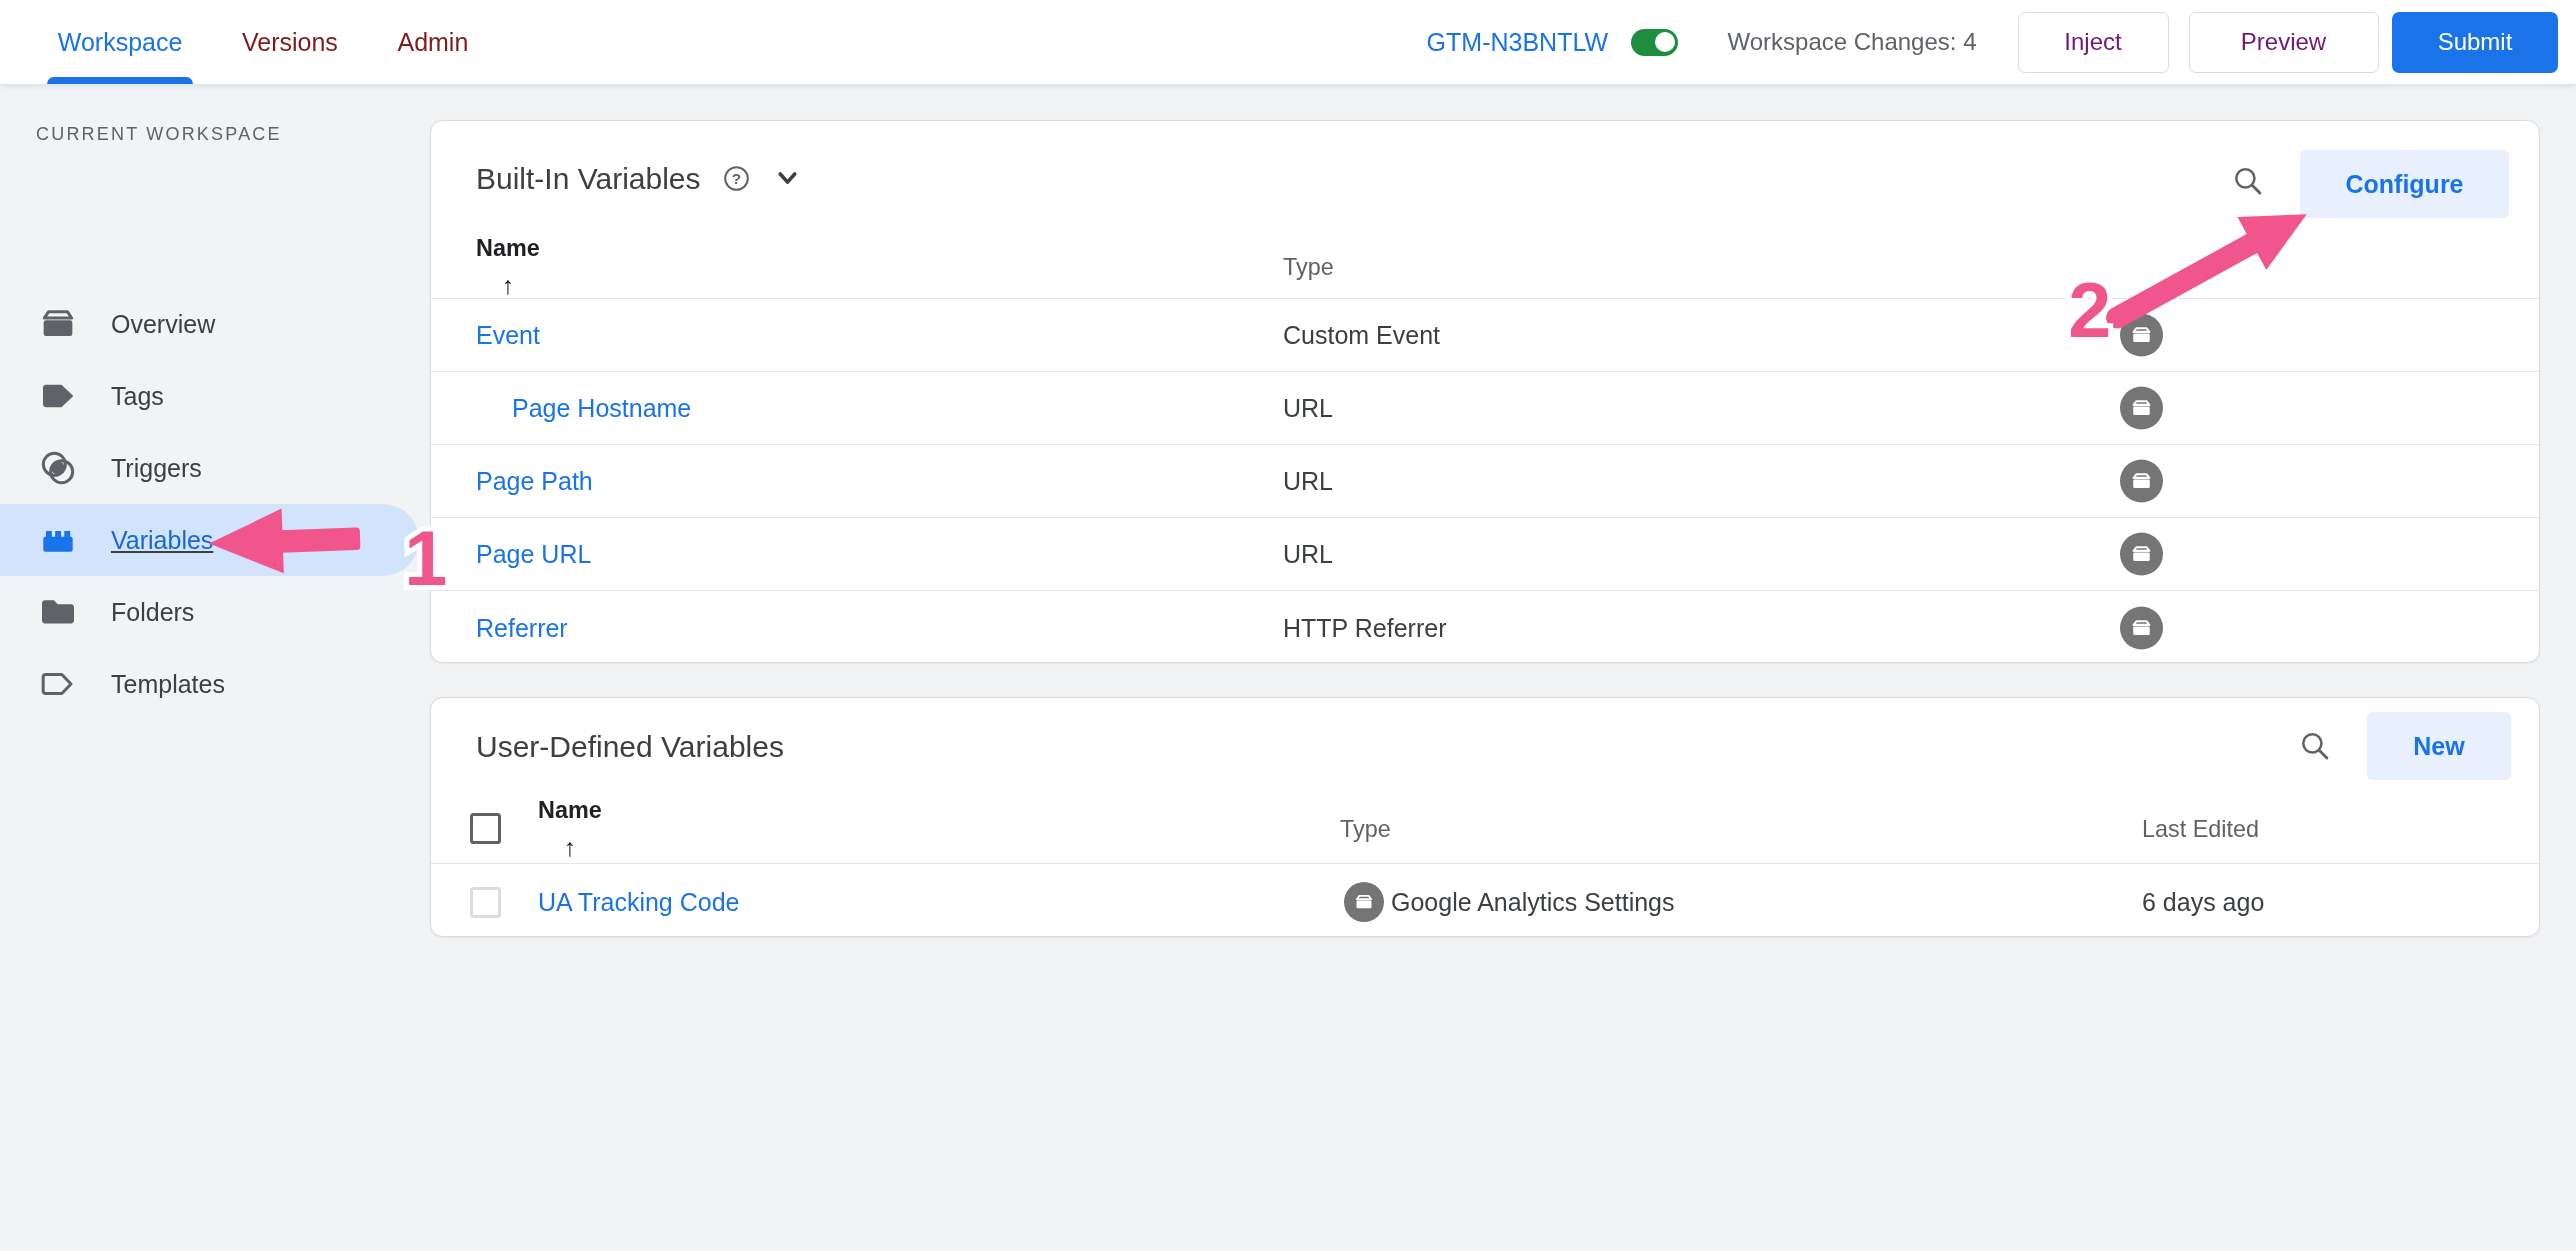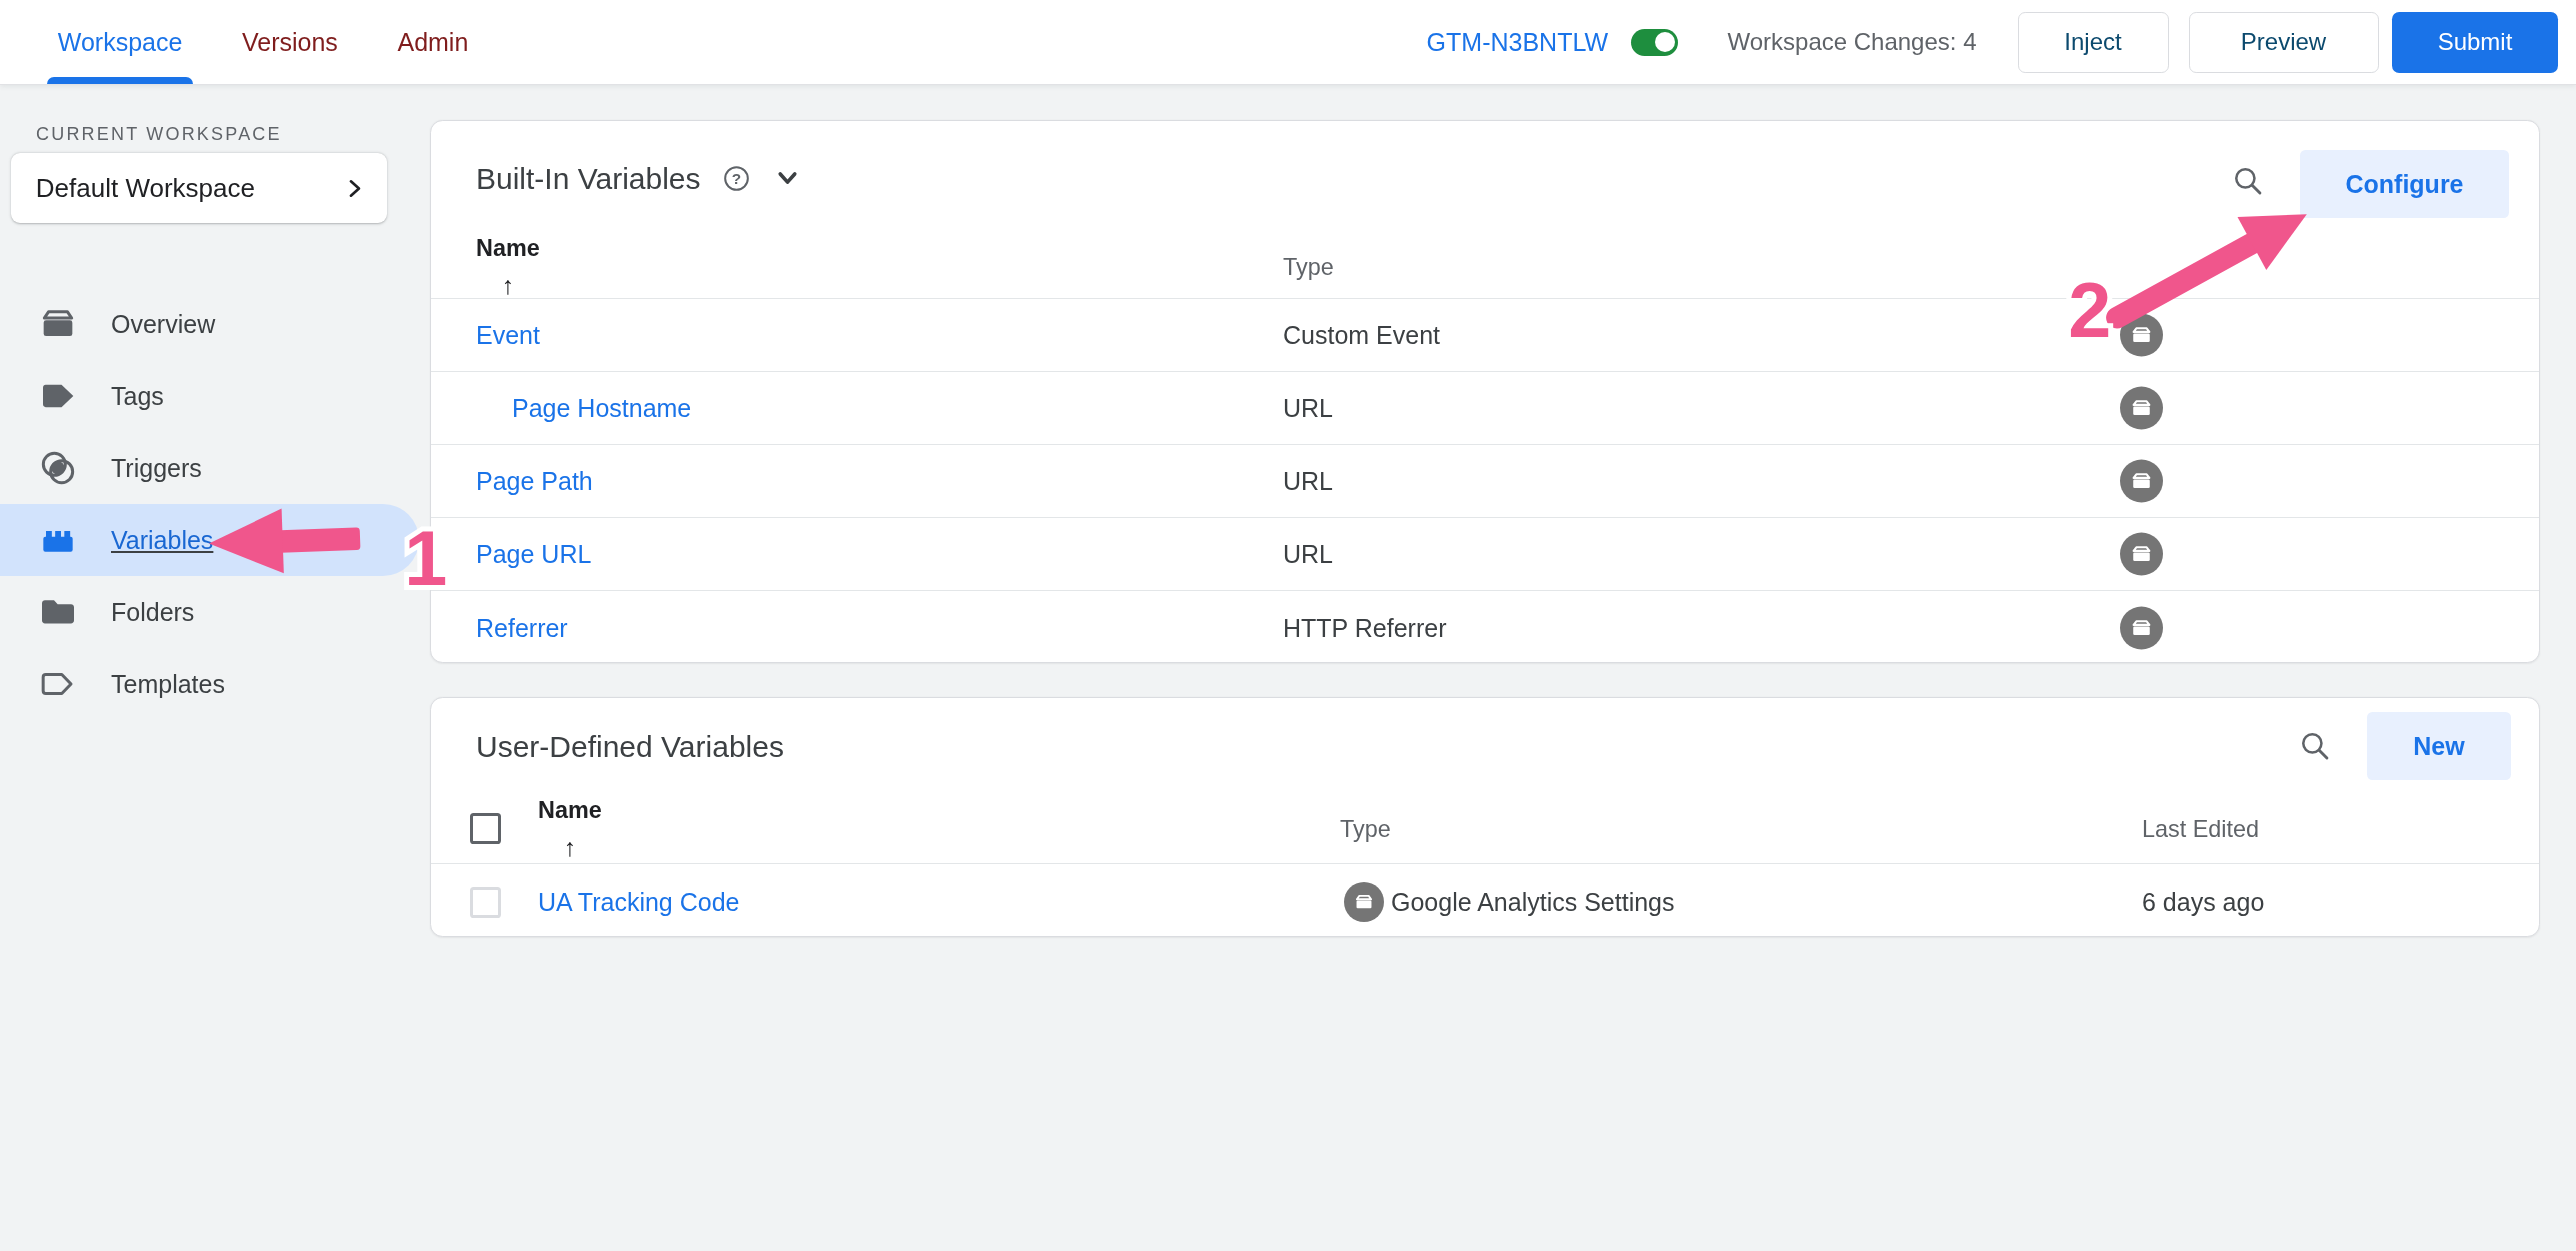--- a/index.html
+++ b/index.html
@@ -24,21 +24,21 @@
   }
   .tab.active{color:#1a73e8;}
   .tab-underline{position:absolute;left:-9px;right:-9px;bottom:0;height:7.2px;background:#1a73e8;border-radius:7.2px 7.2px 0 0;}
   .topbar-right{position:absolute;right:18px;top:0;height:100%;display:flex;align-items:center;justify-content:flex-end;}
   .gtm-id{color:#1a73e8;font-size:25px;cursor:pointer;}
   .toggle{margin-left:23.4px;width:47px;height:27px;border-radius:13.5px;background:#1e8e3e;position:relative;cursor:pointer;flex:none;}
   .toggle-knob{position:absolute;right:3.6px;top:3.6px;width:20px;height:20px;border-radius:50%;background:#fff;}
   .ws-changes{margin-left:49px;color:#5f6368;font-size:24px;white-space:nowrap;}
   .btn{display:flex;align-items:center;justify-content:center;height:61px;border-radius:7.2px;
        font-size:24px;font-weight:500;box-sizing:border-box;cursor:pointer;white-space:nowrap;}
-  .btn-outline{background:#fff;border:0.9px solid #dadce0;color:#0c4a6e;}
+  .btn-outline{background:#fff;border:0.9px solid #dadce0;color:#701a75;}
   .btn-inject{margin-left:41px;width:151px;}
   .btn-preview{margin-left:20px;width:190px;}
   .btn-submit{margin-left:13.5px;width:166px;background:#1a73e8;color:#fff;border:none;}
   
   .sidebar{position:absolute;left:0;top:84px;width:430px;bottom:0;}
   .cw-label{position:absolute;left:36px;top:40px;font-size:18px;letter-spacing:2.2px;color:#5f6368;font-weight:500;}
   .ws-card{
     position:absolute;left:10.8px;top:69px;width:376px;height:70px;background:#fff;border-radius:9px;
     box-shadow:0 0.9px 1.8px rgba(60,64,67,.25),0 0.9px 3.6px rgba(60,64,67,.12);
     display:flex;align-items:center;justify-content:space-between;
@@ -125,28 +125,20 @@
     </div>
     <span class="ws-changes">Workspace Changes: 4</span>
     <button class="btn btn-outline btn-inject">Inject</button>
     <button class="btn btn-outline btn-preview">Preview</button>
     <button class="btn btn-submit">Submit</button>
   </div>
 </header>
 
 <aside class="sidebar">
   <div class="cw-label">CURRENT WORKSPACE</div>
-  <div class="ws-card">
-    <span class="ws-name">Default Workspace</span>
-    <span class="icon-btn">
-      <svg width="25" height="25" viewBox="0 0 28 28">
-          <polyline points="10,6 19,14 10,22" fill="none" stroke="#202124" stroke-width="3" stroke-linecap="round" stroke-linejoin="round"></polyline>
-        </svg>
-    </span>
-  </div>
   <nav class="nav">
     <div class="nav-item">
       <span class="nav-icon">
         <svg viewBox="0 0 24 24">
             <path class="ic-s" d="M6.3 4.7 h11.4 l2.5 3.7 H3.8 z"></path>
             <rect class="ic" x="3.4" y="9.8" width="17.2" height="9.4" rx="1.4"></rect>
           </svg>
       </span>
       <span class="nav-label">Overview</span>
     </div>

